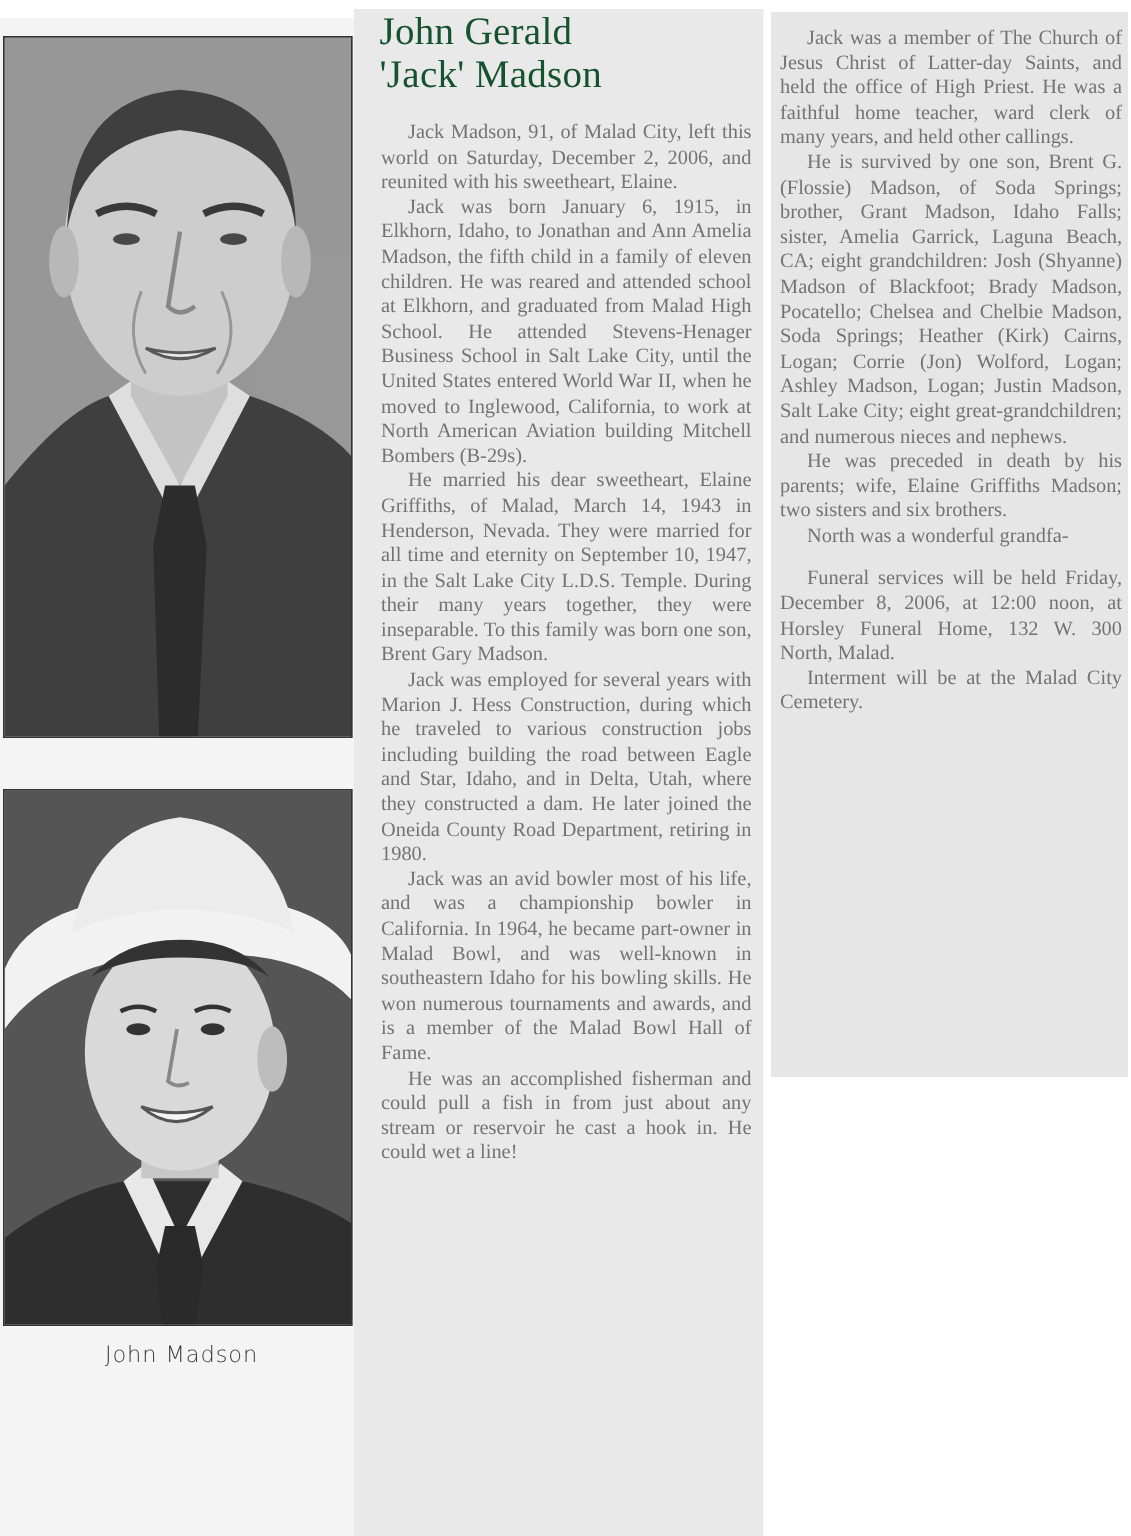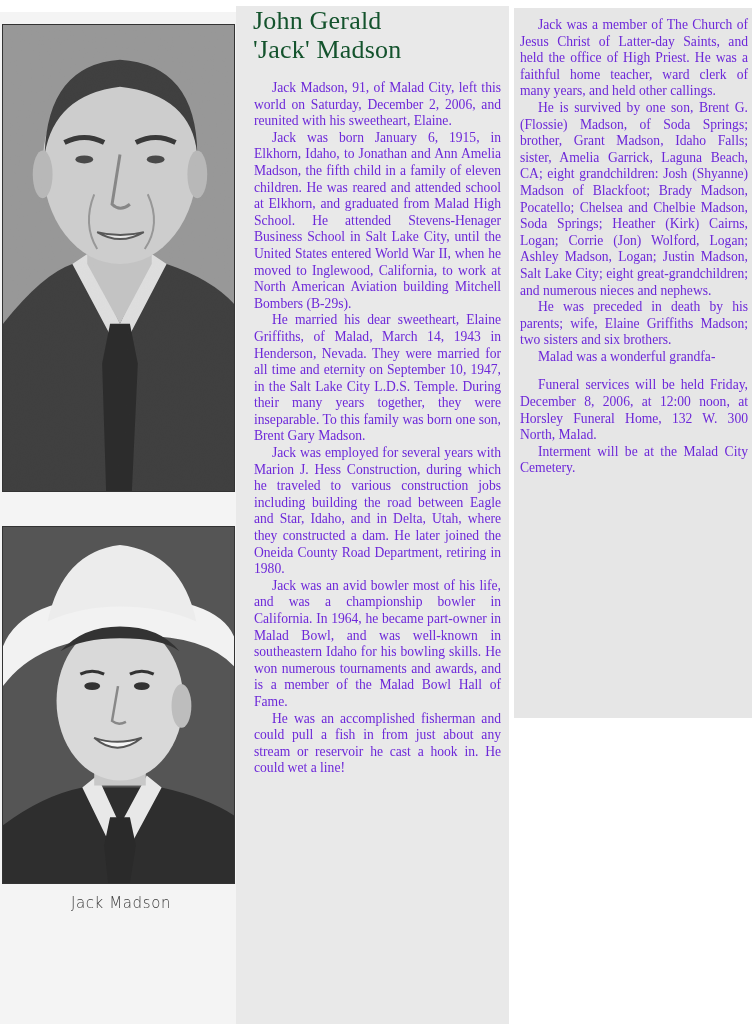--- a/index.html
+++ b/index.html
@@ -11,21 +11,21 @@
   .photo svg { display: block; width: 100%; height: 100%; }
   .photo-1 { top: 12px; height: 468px; }
   .photo-2 { top: 514px; height: 358px; }
   .caption { position: absolute; left: 0; top: 882px; width: 242px; text-align: center;
              font-family: "DejaVu Sans", sans-serif; font-size: 15px; letter-spacing: 0.6px; color: #3a3a3a; font-weight: 300; }
 
   .mid-col { position: absolute; left: 236px; top: 6px; width: 273px; height: 1018px; background: #e9e9e9; padding: 0 8px 0 18px; }
   .headline { font-size: 26px; line-height: 29px; color: #14532d; font-weight: normal; margin-left: -1px; letter-spacing: 0.2px; }
   .headline-wrap { padding-top: 0px; margin-bottom: 3px; }
 
-  .body-text p { font-size: 13.6px; line-height: 16.6px; text-align: justify; text-indent: 18px; color: #6d28d9; }
+  .body-text p { font-size: 13.6px; line-height: 16.6px; text-align: justify; text-indent: 18px; color: #737373; }
 
   .right-col { position: absolute; left: 514px; top: 8px; width: 238px; height: 710px; background: #e6e6e6; padding: 9px 4px 0 6px; }
   .right-col .spacer-gap { height: 12px; }
 
   .mid-col .body-text { margin-top: 16px; }
 </style>
 </head>
 <body>
 
 <div class="left-col">
@@ -100,21 +100,21 @@
       <ellipse cx="140" cy="160" rx="8" ry="4" fill="#333"></ellipse>
       <path d="M78 148 Q90 142 102 148" stroke="#333" stroke-width="3" fill="none"></path>
       <path d="M128 148 Q140 142 152 148" stroke="#333" stroke-width="3" fill="none"></path>
 
       <path d="M116 160 L110 195 Q116 200 124 196" stroke="#888" stroke-width="2.5" fill="none"></path>
 
       <path d="M92 212 Q115 232 140 212 Q115 220 92 212 Z" fill="#f5f5f5" stroke="#555" stroke-width="2"></path>
     </svg>
   </div>
 
-  <div class="caption">Jack Madson</div>
+  <div class="caption">John Madson</div>
 </div>
 
 <div class="mid-col">
   <div class="headline-wrap">
     <h1 class="headline">John Gerald</h1>
     <h1 class="headline">'Jack' Madson</h1>
   </div>
   <div class="body-text">
     <p>Jack Madson, 91, of Malad City, left this world on Saturday, December 2, 2006, and reunited with his sweetheart, Elaine.</p>
     <p>Jack was born January 6, 1915, in Elkhorn, Idaho, to Jonathan and Ann Amelia Madson, the fifth child in a family of eleven children. He was reared and attended school at Elkhorn, and graduated from Malad High School. He attended Stevens-Henager Business School in Salt Lake City, until the United States entered World War II, when he moved to Inglewood, California, to work at North American Aviation building Mitchell Bombers (B-29s).</p>
@@ -123,18 +123,18 @@
     <p>Jack was an avid bowler most of his life, and was a championship bowler in California. In 1964, he became part-owner in Malad Bowl, and was well-known in southeastern Idaho for his bowling skills. He won numerous tournaments and awards, and is a member of the Malad Bowl Hall of Fame.</p>
     <p>He was an accomplished fisherman and could pull a fish in from just about any stream or reservoir he cast a hook in. He could wet a line!</p>
   </div>
 </div>
 
 <div class="right-col">
   <div class="body-text">
     <p>Jack was a member of The Church of Jesus Christ of Latter-day Saints, and held the office of High Priest. He was a faithful home teacher, ward clerk of many years, and held other callings.</p>
     <p>He is survived by one son, Brent G. (Flossie) Madson, of Soda Springs; brother, Grant Madson, Idaho Falls; sister, Amelia Garrick, Laguna Beach, CA; eight grandchildren: Josh (Shyanne) Madson of Blackfoot; Brady Madson, Pocatello; Chelsea and Chelbie Madson, Soda Springs; Heather (Kirk) Cairns, Logan; Corrie (Jon) Wolford, Logan; Ashley Madson, Logan; Justin Madson, Salt Lake City; eight great-grandchildren; and numerous nieces and nephews.</p>
     <p>He was preceded in death by his parents; wife, Elaine Griffiths Madson; two sisters and six brothers.</p>
-    <p>Malad was a wonderful grandfa-</p>
+    <p>North was a wonderful grandfa-</p>
     <div class="spacer-gap"></div>
     <p>Funeral services will be held Friday, December 8, 2006, at 12:00 noon, at Horsley Funeral Home, 132 W. 300 North, Malad.</p>
     <p>Interment will be at the Malad City Cemetery.</p>
   </div>
 </div>
 
 </body></html>

